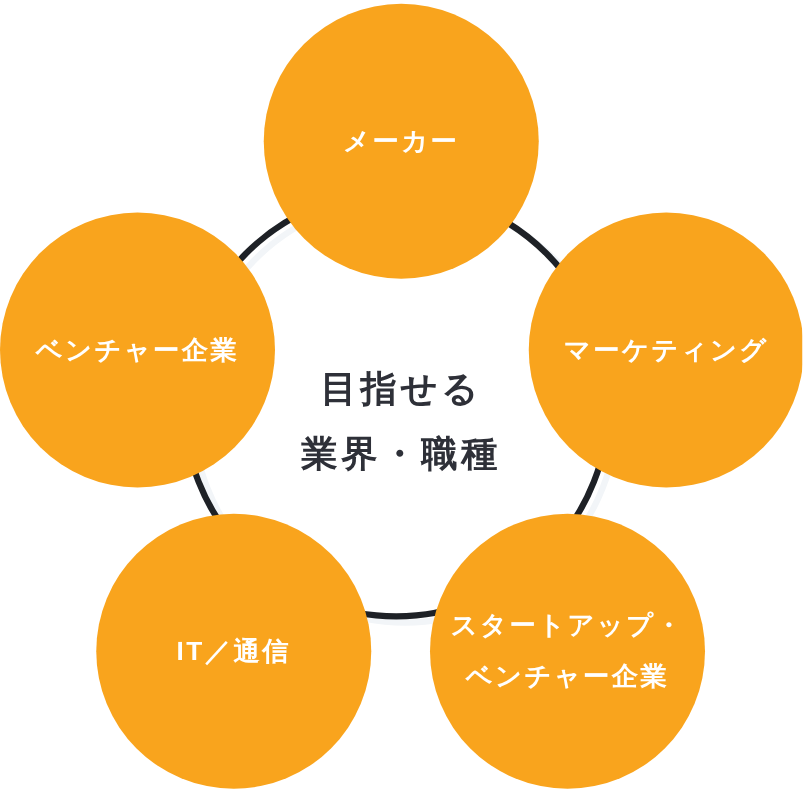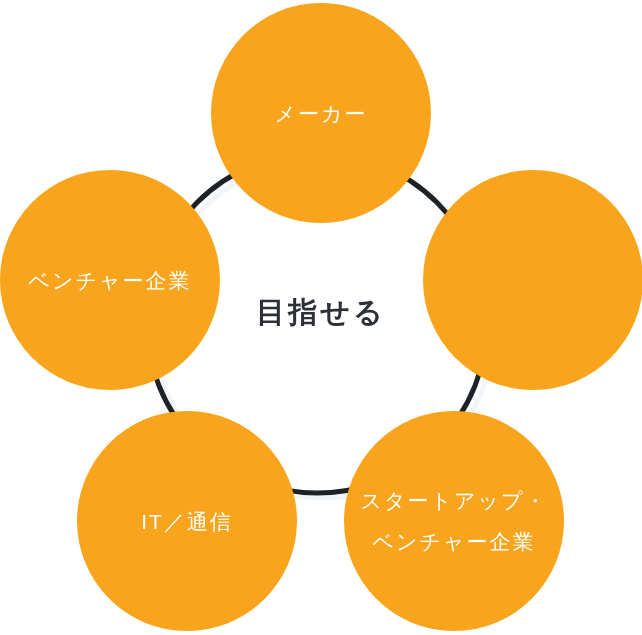--- a/index.html
+++ b/index.html
@@ -39,21 +39,21 @@
     display: flex;
     flex-direction: column;
     justify-content: center;
     align-items: center;
     text-align: center;
   }
   .circle .line {
     display: block;
     color: var(--label);
     font-size: 21px;
-    font-weight: 400;
+    font-weight: 700;
     line-height: 41px;
     letter-spacing: 2px;
     white-space: nowrap;
   }
   .c-top          { left: 211px; top: 3px; }
   .c-left         { left: 0px;   top: 170px; }
   .c-right        { left: 423px; top: 170px; }
   .c-bottom-left  { left: 77px;  top: 411px; }
   .c-bottom-right { left: 344px; top: 411px; }
   .diagram-title {
@@ -79,32 +79,34 @@
   <svg class="ring-svg" width="642" height="635" viewBox="0 0 642 635" aria-hidden="true">
     <circle class="ring-light" cx="324" cy="328" r="170" fill="none" stroke-width="5"></circle>
     <circle class="ring-dark" cx="317" cy="323" r="170" fill="none" stroke-width="5"></circle>
   </svg>
 
   <div class="circle c-top">
     <span class="line">メーカー</span>
   </div>
 
   <div class="circle c-right">
+    <span class="line">マーケティング</span>
   </div>
 
   <div class="circle c-left">
     <span class="line">ベンチャー企業</span>
   </div>
 
   <div class="circle c-bottom-right">
     <span class="line">スタートアップ・</span>
     <span class="line">ベンチャー企業</span>
   </div>
 
   <div class="circle c-bottom-left">
     <span class="line">IT／通信</span>
   </div>
 
   <div class="diagram-title">
     <span class="t-line">目指せる</span>
+    <span class="t-line">業界・職種</span>
   </div>
 
 </div>
 
 </body></html>

